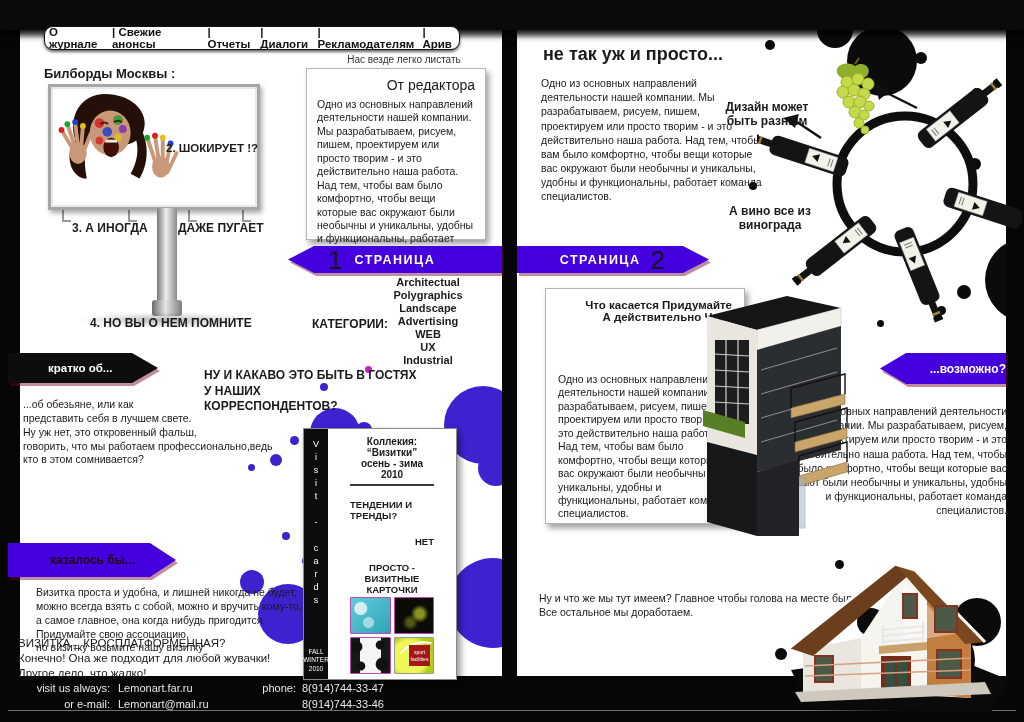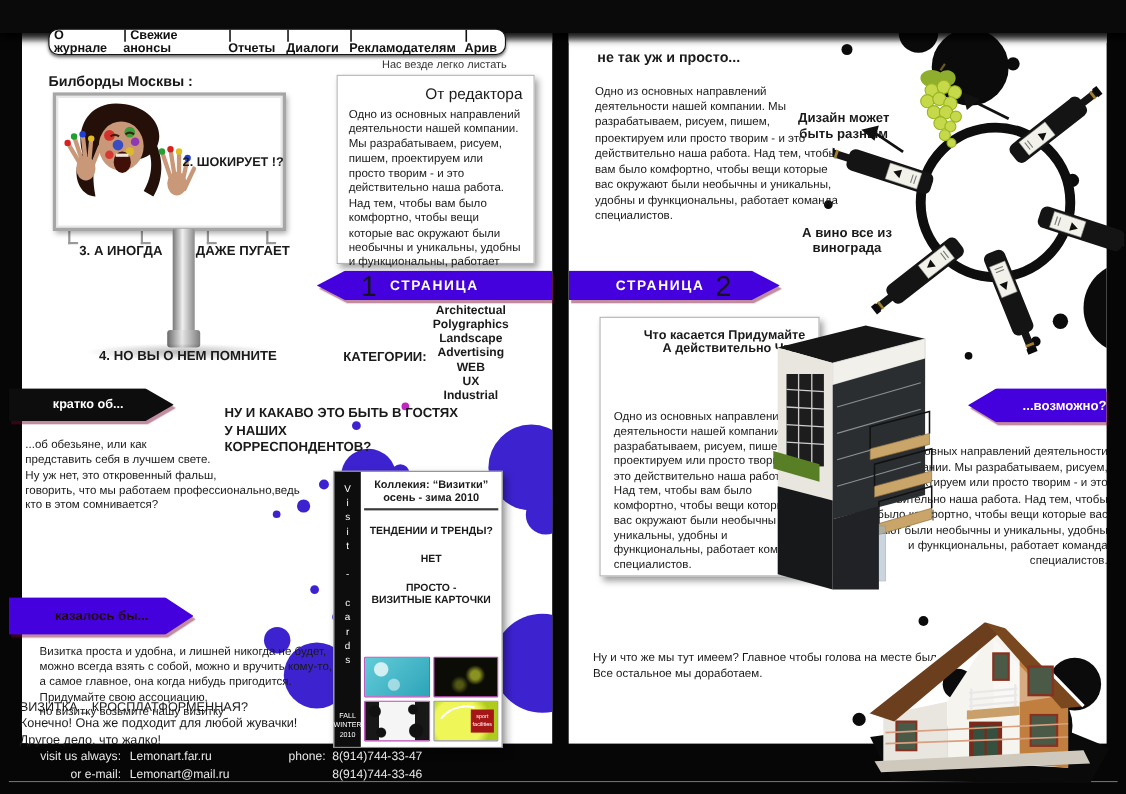--- a/index.html
+++ b/index.html
@@ -53,21 +53,21 @@
   #arch-box .box-title{font-size:11.5px;font-weight:bold;}
   #arch-box .box-body{margin-top:50px;}
 
   
   #vcards{left:283px;top:398px;width:152px;height:250px;display:flex;z-index:6;background:#fff;
           border:1px solid #8a8a8a;box-shadow:3px 4px 7px rgba(0,0,0,.45);}
   #vc-spine{width:24px;background:#0d0d0d;color:#fff;display:flex;flex-direction:column;align-items:center;
             justify-content:space-between;padding:10px 0 6px;box-sizing:border-box;}
   #vc-spine-text{writing-mode:vertical-rl;text-orientation:upright;font-size:9px;letter-spacing:3px;}
   #vc-spine-bottom{font-size:6.5px;text-align:center;line-height:1.3;}
-  #vc-main{flex:1;padding:7px 3px 5px;display:flex;flex-direction:column;align-items:center;box-sizing:border-box;}
+  #vc-main{flex:1;padding:7px 22px 5px;display:flex;flex-direction:column;align-items:flex-end;box-sizing:border-box;}
   #vc-title{font-size:10px;font-weight:bold;text-align:center;border-bottom:2px solid #3a3a3a;padding-bottom:4px;width:100%;}
   #vc-q{font-size:9.5px;font-weight:bold;margin-top:13px;}
   #vc-a{font-size:9.5px;font-weight:bold;margin-top:15px;}
   #vc-b{font-size:9.5px;font-weight:bold;margin-top:15px;text-align:center;}
   #vc-grid{margin-top:auto;display:grid;grid-template-columns:1fr 1fr;gap:3px;width:100%;}
   .vcard{height:35px;border-radius:1px;position:relative;overflow:hidden;}
   #vcard1{border:1px solid #b84ab8;background:
       radial-gradient(circle at 25% 30%,rgba(255,255,255,.75) 0 6px,transparent 7px),
       radial-gradient(circle at 45% 70%,rgba(255,255,255,.5) 0 5px,transparent 6px),
       linear-gradient(135deg,#63ccd9,#2da4b8);}
@@ -258,21 +258,21 @@
     <div class="blot" style="left:232px;top:152px;width:8px;height:8px;background:#0b0b0b;"></div>
     <div class="blot" style="left:378px;top:590px;width:80px;height:80px;background:#0b0b0b;"></div>
     <div class="blot" style="left:340px;top:578px;width:28px;height:28px;background:#0b0b0b;"></div>
     <div class="blot" style="left:436px;top:568px;width:48px;height:48px;background:#0b0b0b;"></div>
     <div class="blot" style="left:294px;top:640px;width:24px;height:24px;background:#0b0b0b;"></div>
     <div class="blot" style="left:258px;top:618px;width:12px;height:12px;background:#0b0b0b;"></div>
 
     <div class="blot" style="left:318px;top:530px;width:9px;height:9px;background:#0b0b0b;"></div>
   </div>
 
-  <div class="content bold" style="left:26px;top:14px;font-size:13px;">не так уж и просто...</div>
+  <div class="content bold" style="left:26px;top:14px;font-size:18px;">не так уж и просто...</div>
   <div class="content t105" style="left:24px;top:46px;width:222px;line-height:1.35;">Одно из основных направлений деятельности нашей компании. Мы разрабатываем, рисуем, пишем, проектируем или просто творим - и это действительно наша работа. Над тем, чтобы вам было комфортно, чтобы вещи которые вас окружают были необычны и уникальны, удобны и функциональны, работает команда специалистов.</div>
   <div class="content bold pre" style="left:190px;top:70px;width:120px;text-align:center;font-size:12px;">Дизайн может
 быть разным</div>
   <div class="content bold pre" style="left:194px;top:174px;width:118px;text-align:center;font-size:12px;">А вино все из
 винограда</div>
 
   <svg class="content" viewBox="0 0 265 275" style="left:240px;top:26px;width:265px;height:275px;">
     <defs>
       <g id="bottle">
         <rect x="-40" y="-10" width="80" height="20" rx="6" fill="#141414"></rect>

